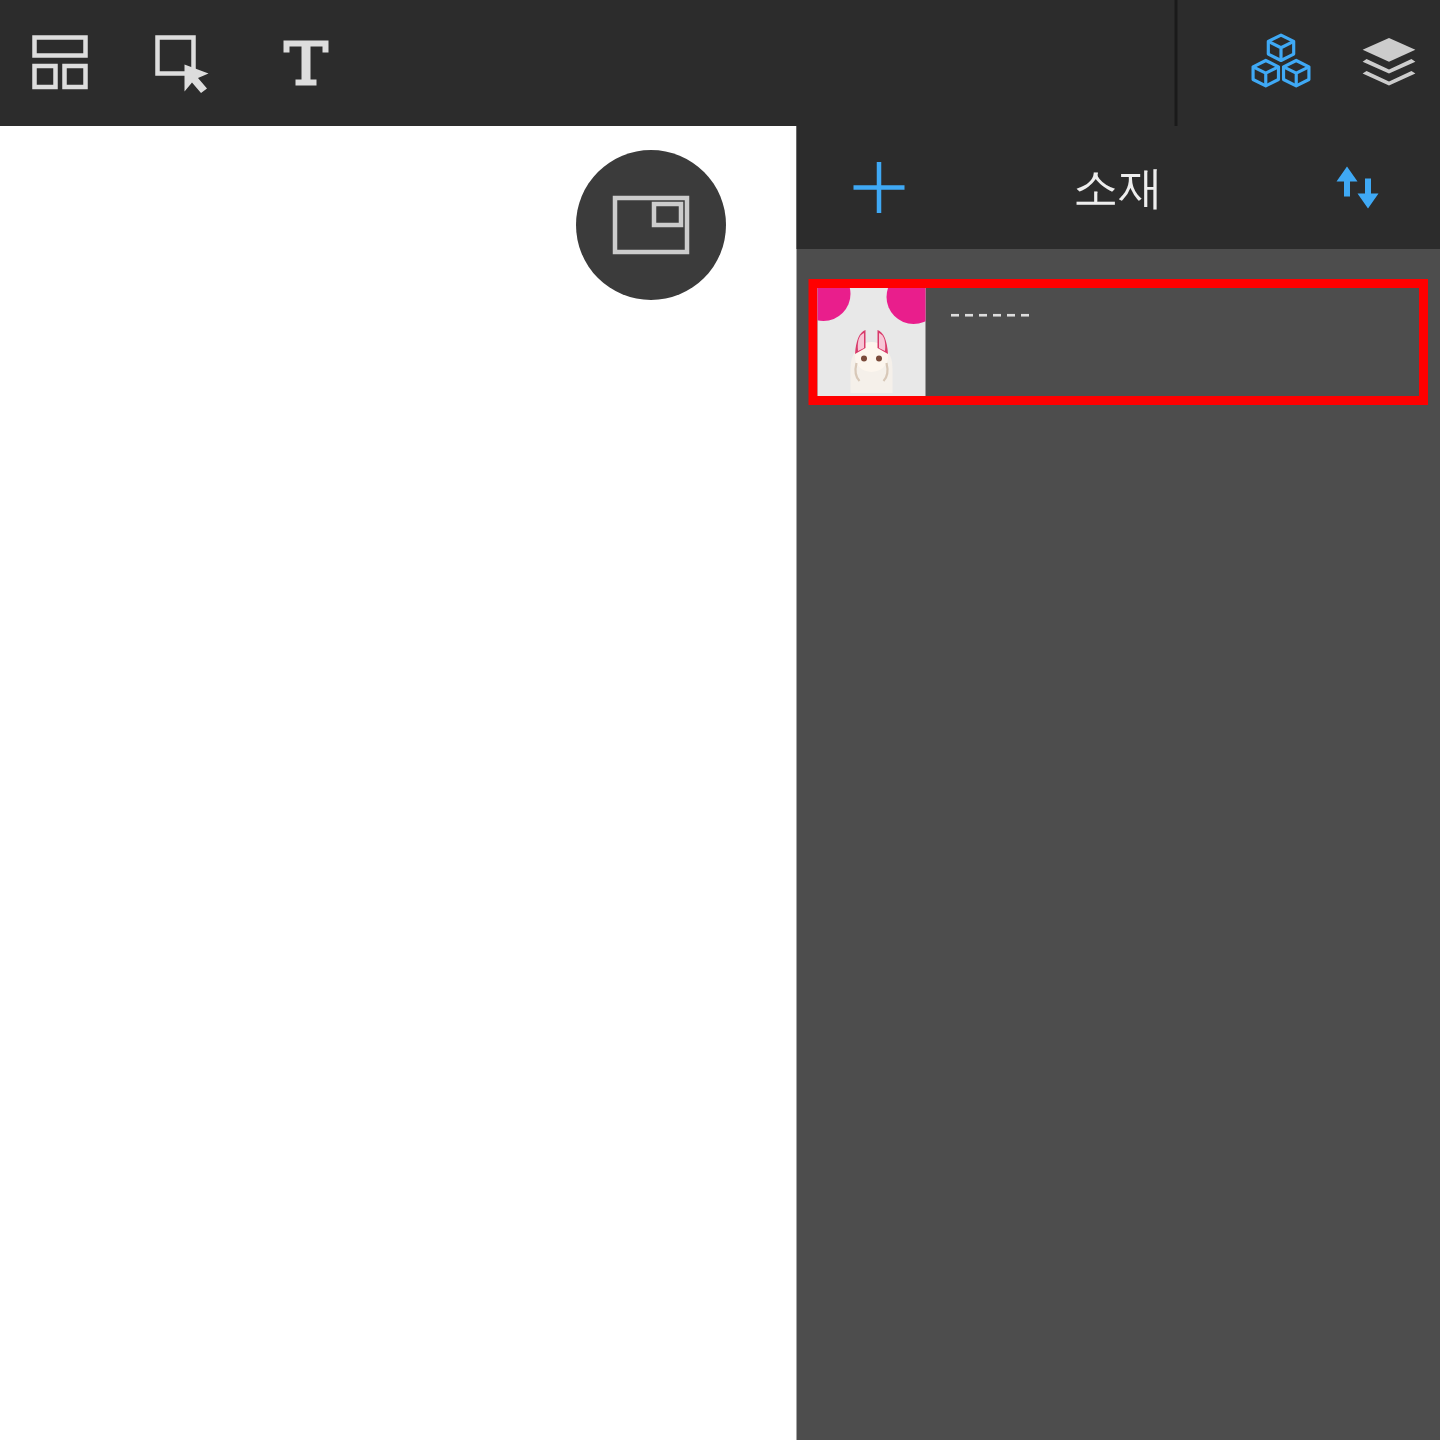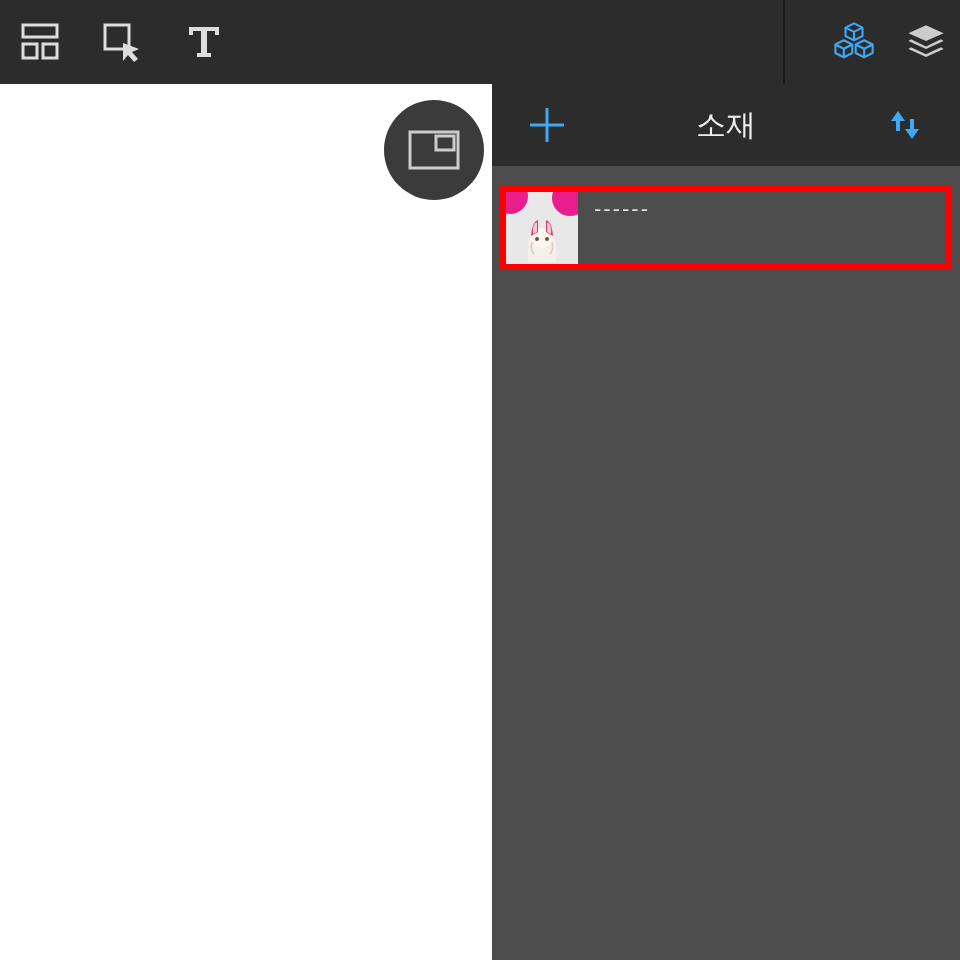--- a/index.html
+++ b/index.html
@@ -43,20 +43,21 @@
     align-items: center;
     justify-content: center;
     cursor: pointer;
     color: #ddd;
   }
   .tool-btn.accent { color: #3fa9f5; }
   
   .body-area {
     display: flex;
     height: calc(960px - 84px);
+    gap: 39px;
   }
   
   .canvas-area {
     width: 492px;
     height: 100%;
     background: #fff;
     position: relative;
   }
   
   .floating-circle {

